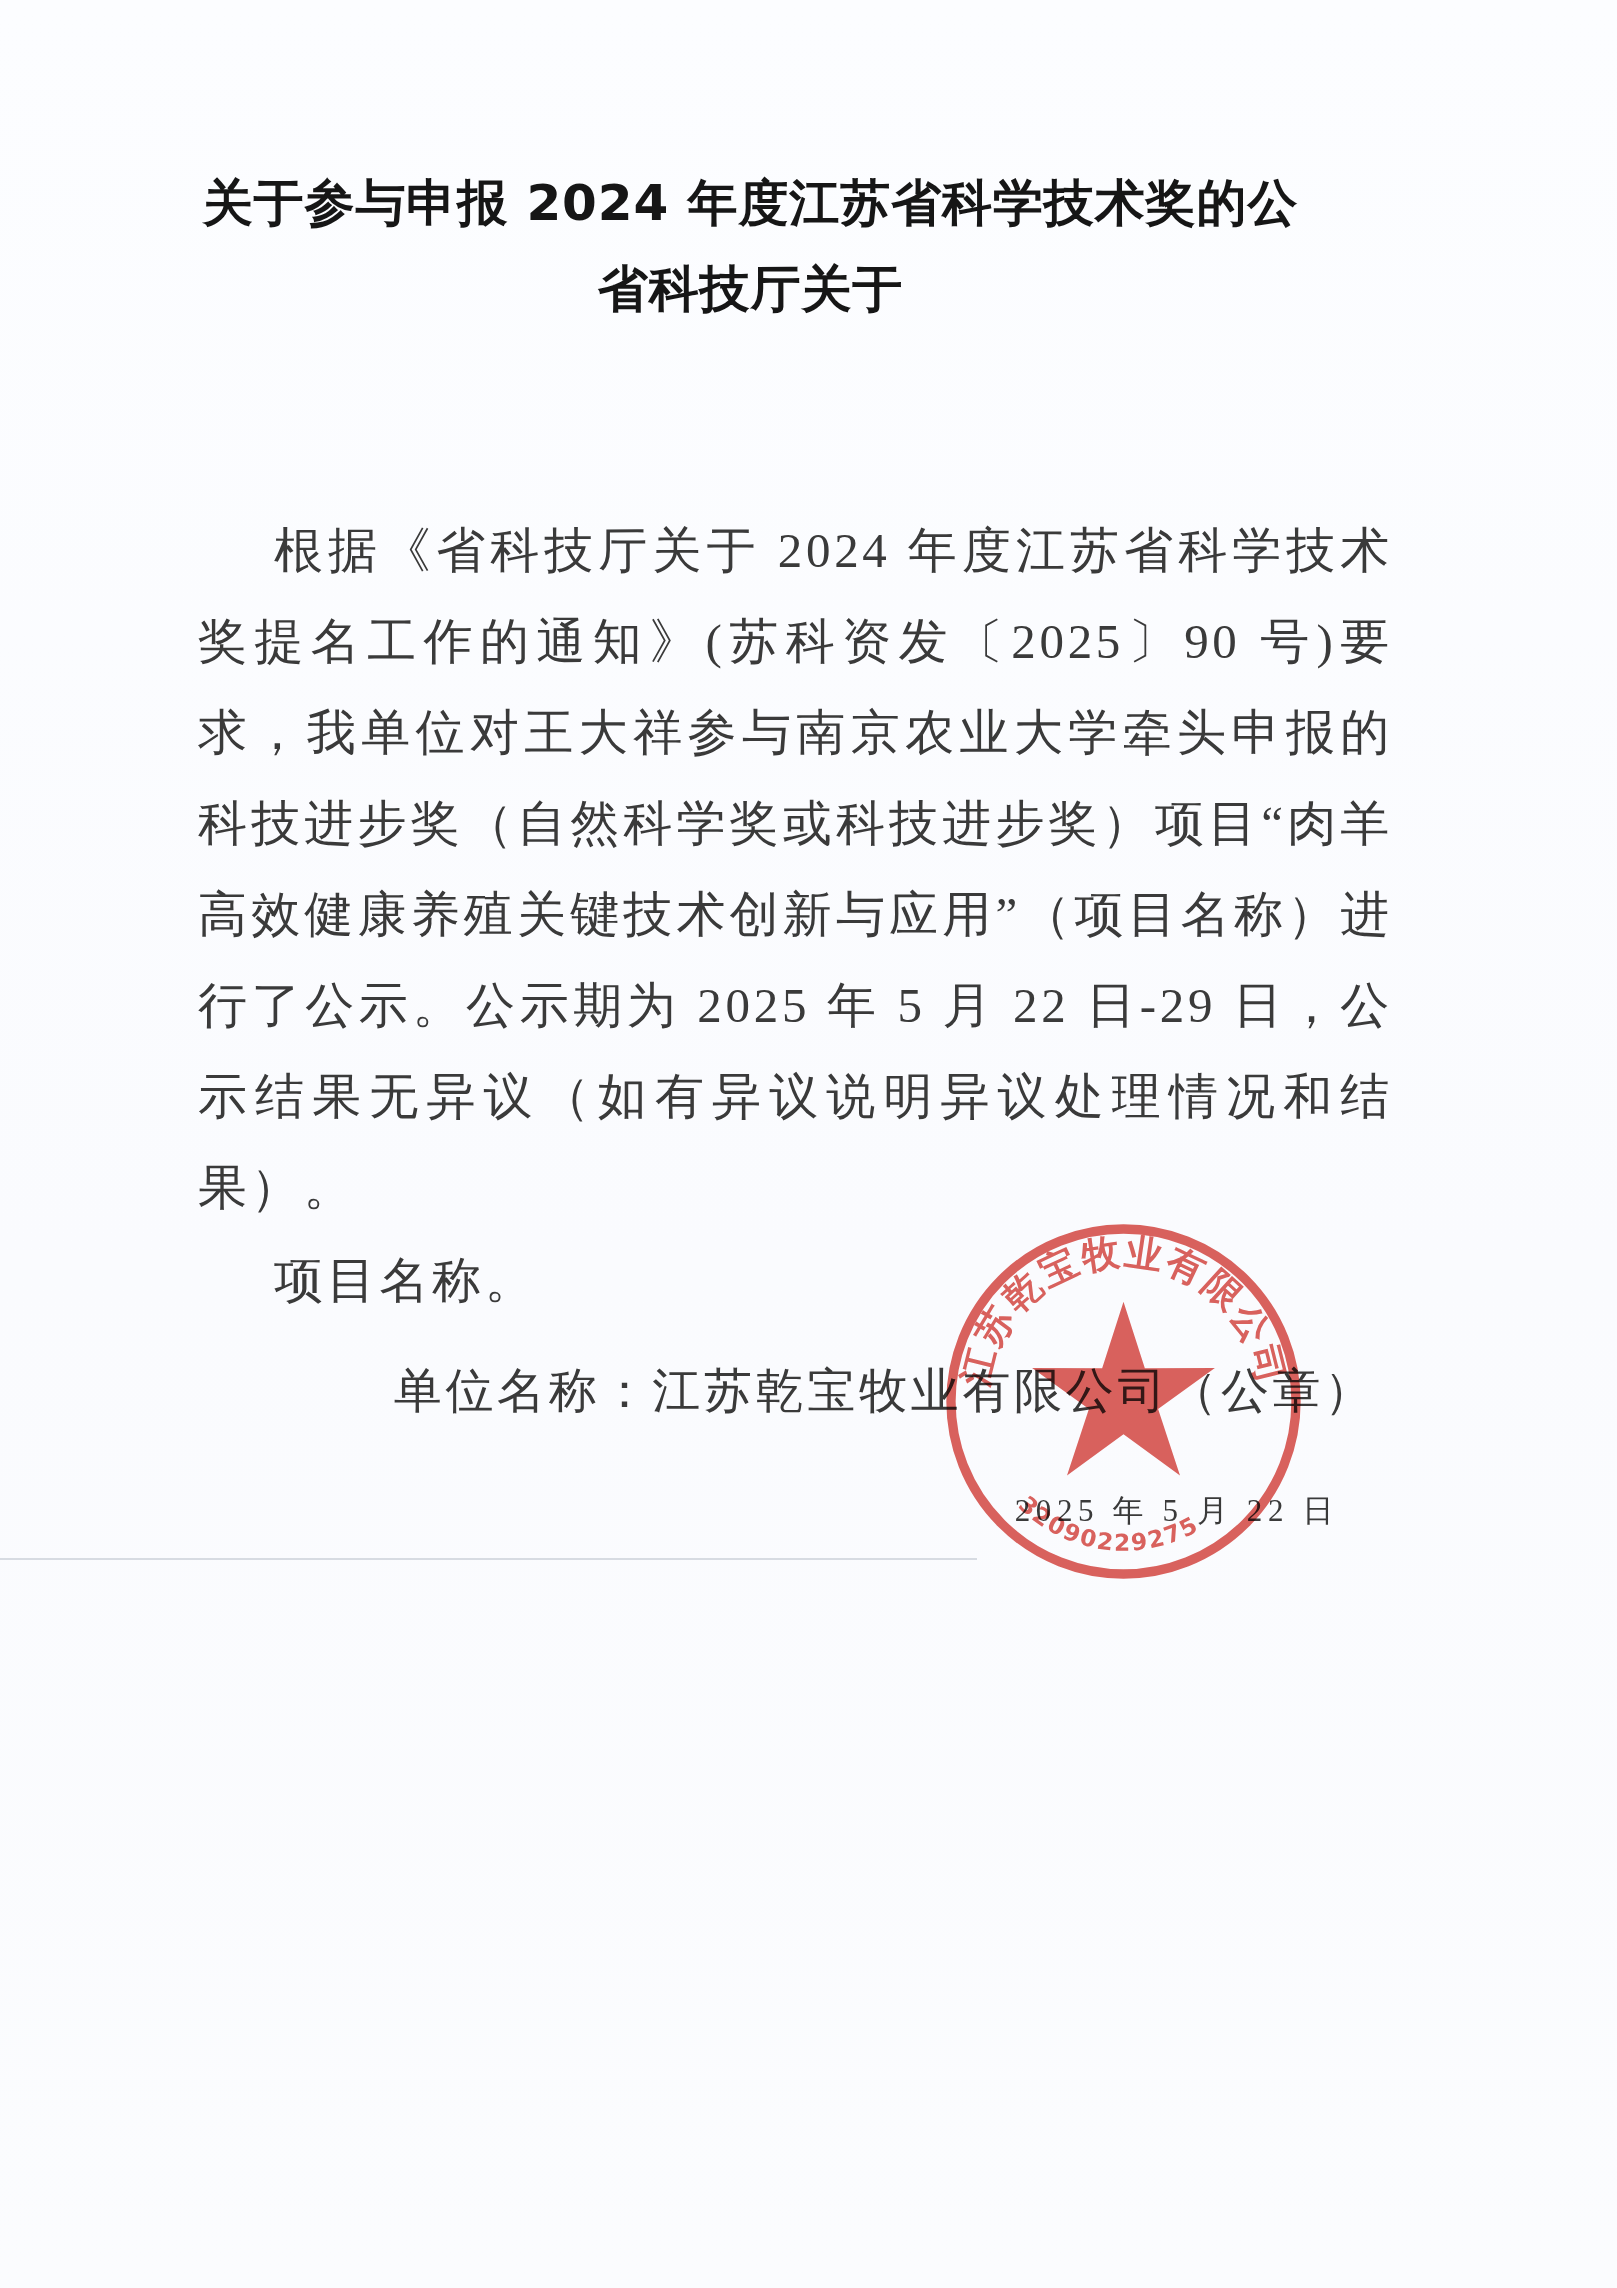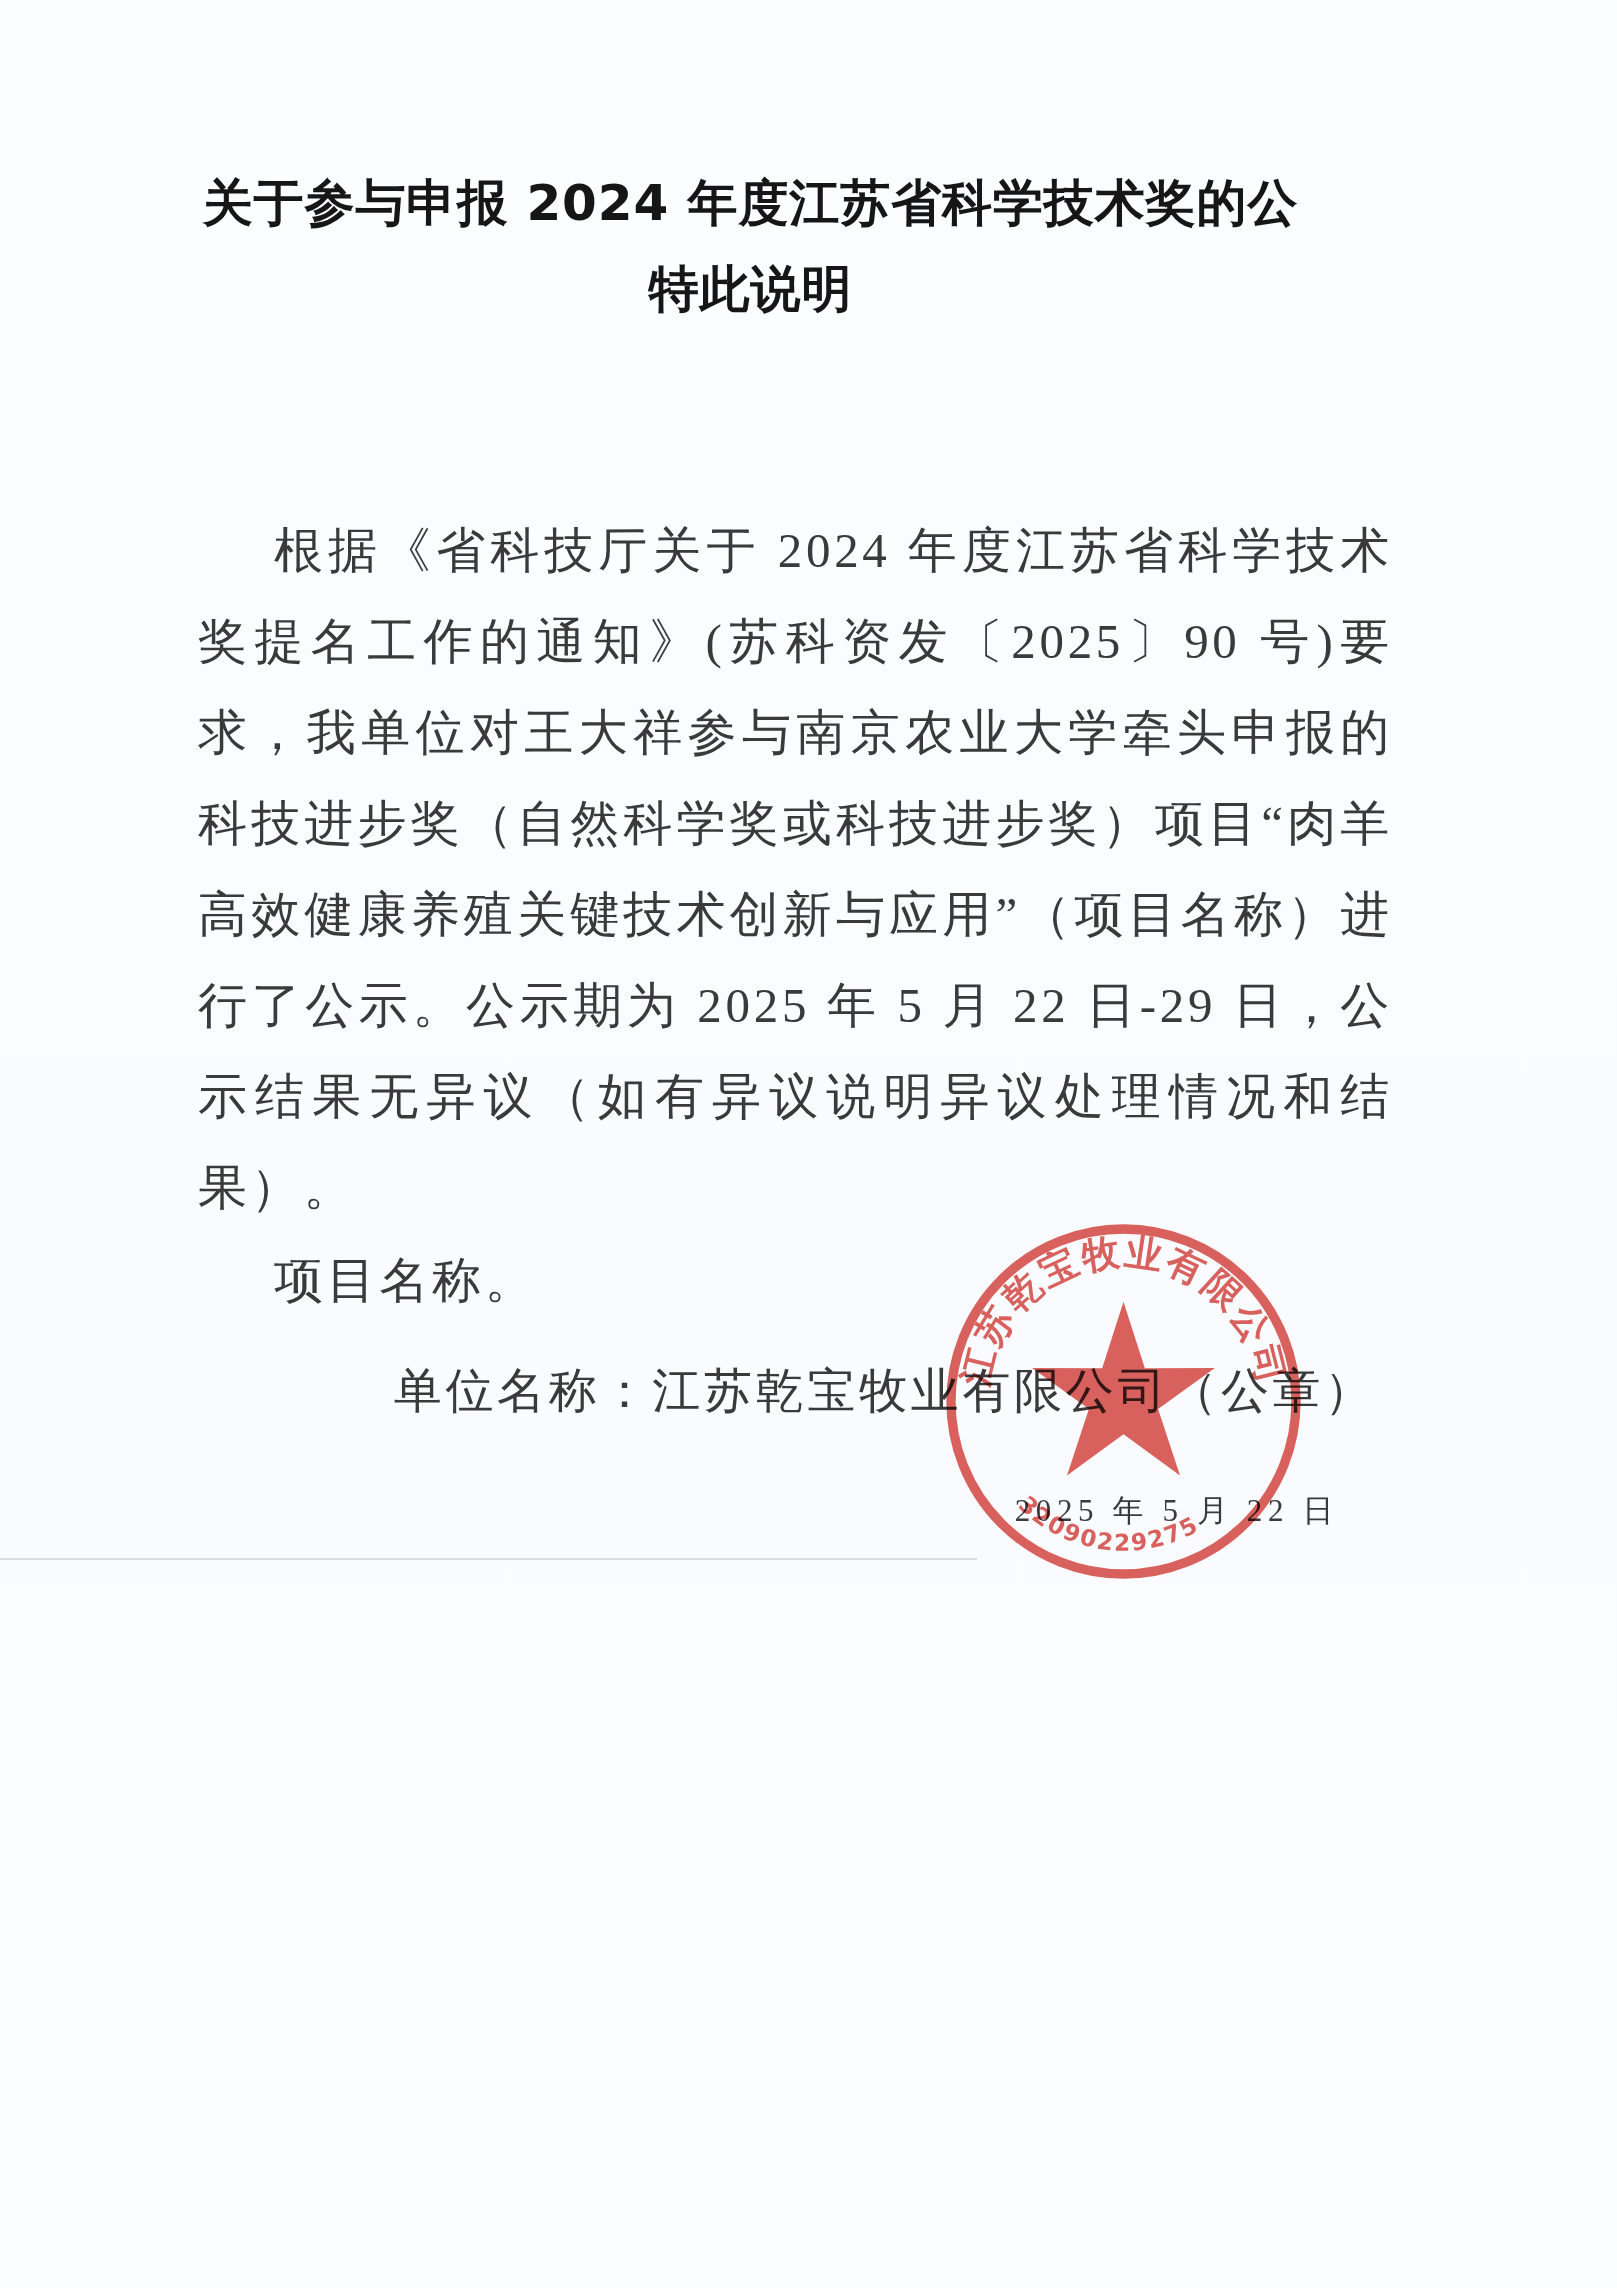--- a/index.html
+++ b/index.html
@@ -96,21 +96,21 @@
     background:rgba(148,160,176,0.35);
   }
 </style>
 </head>
 <body>
 
 <div class="page">
 
   <div class="doc-title">
     <div>关于参与申报 2024 年度江苏省科学技术奖的公</div>
-    <div>特此说明</div>
+    <div>省科技厅关于</div>
   </div>
 
   <div class="doc-body">
     <p class="para-main">根据《省科技厅关于 2024 年度江苏省科学技术奖提名工作的通知》(苏科资发〔2025〕90 号)要求，我单位对王大祥参与南京农业大学牵头申报的科技进步奖（自然科学奖或科技进步奖）项目“肉羊高效健康养殖关键技术创新与应用”（项目名称）进行了公示。公示期为 2025 年 5 月 22 日-29 日，公示结果无异议（如有异议说明异议处理情况和结果）。</p>
     <p class="para-closing">项目名称。</p>
   </div>
 
   <div class="sig-unit">单位名称：江苏乾宝牧业有限公司（公章）</div>
   <div class="sig-date">2025 年 5 月 22 日</div>
 

